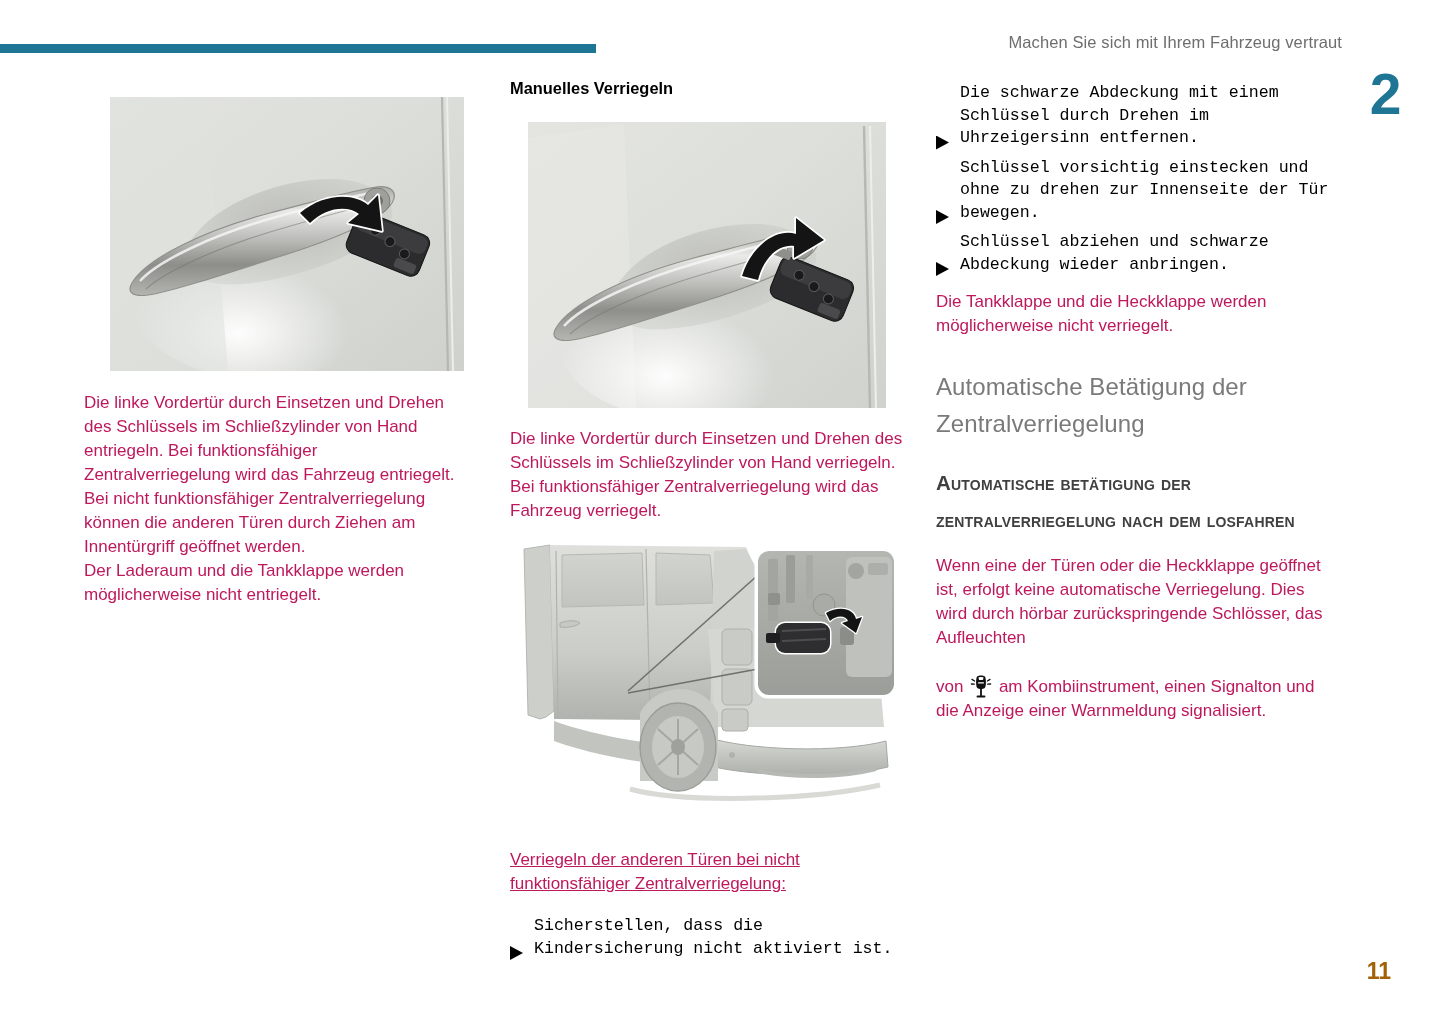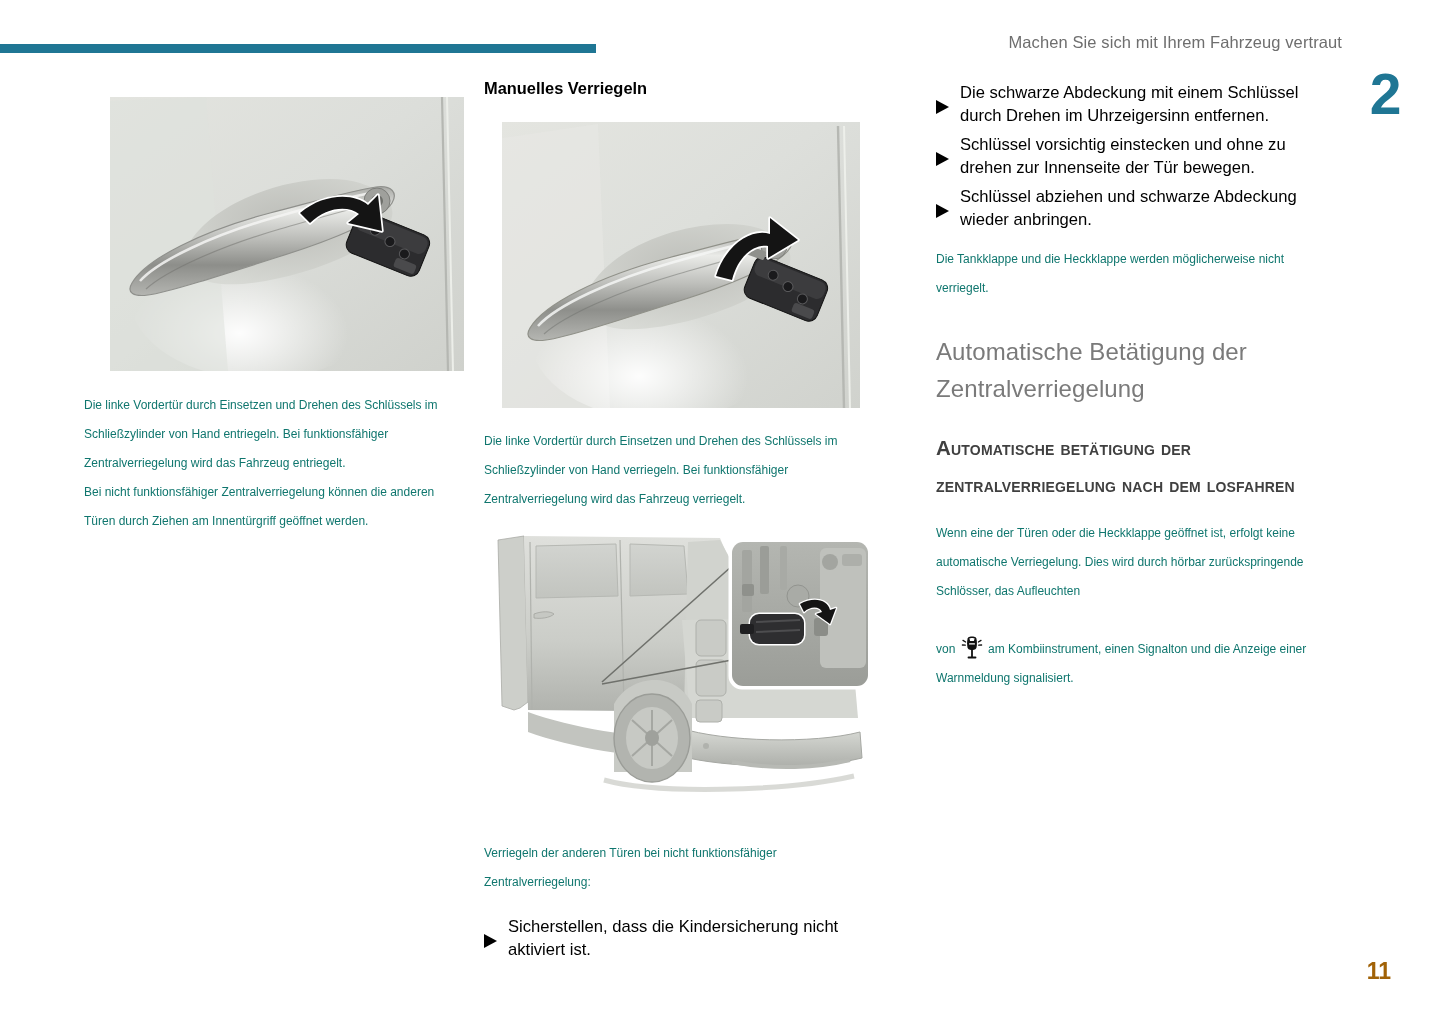--- a/index.html
+++ b/index.html
@@ -56,47 +56,48 @@
     line-height: 1;
     letter-spacing: -1px;
   }
 
   
   .col {
     position: absolute;
     top: 78px;
   }
   .col-left  { left: 84px;  width: 380px; }
-  .col-mid   { left: 484px; width: 395px; }
+  .col-mid   { left: 510px; width: 395px; }
   .col-right { left: 936px; width: 400px; }
 
   .body-text {
-    font-size: 12px;
-    line-height: 29px;
-    color: #0f766e;
+    font-size: 17px;
+    line-height: 24px;
+    color: #be185d;
   }
   .para { margin: 0; }
   .para + .para { margin-top: 0px; }
 
   
   .subhead-bold {
     font-size: 16.4px;
     font-weight: bold;
     line-height: 20px;
     margin: 0 0 24px 0;
   }
 
   
   .bullet-list { margin: 0; padding: 0; list-style: none; }
   .bullet {
     display: flex;
-    align-items: center;
+    align-items: flex-end;
     font-size: 16.6px;
     line-height: 22.5px;
     margin-bottom: 7px;
+    font-family: Liberation Mono, monospace;
   }
   .bullet .tri {
     flex: 0 0 auto;
     width: 13px;
     height: 14px;
     margin-right: 11px;
     margin-top: 5px;
     background: #000;
     clip-path: polygon(0 0, 100% 50%, 0 100%);
   }
@@ -217,20 +218,21 @@
         <path d="M190 116 C214 96 244 96 258 108 L268 98 L272 134 L238 126 L249 117
                  C238 108 216 110 200 126 Z" fill="#141414" stroke="#ffffff" stroke-width="3.4" stroke-linejoin="round"></path>
         <path d="M190 116 C214 96 244 96 258 108 L268 98 L272 134 L238 126 L249 117
                  C238 108 216 110 200 126 Z" fill="#141414"></path>
       </svg>
     </div>
 
     <div class="body-text" style="margin-top:20px;">
       <p class="para">Die linke Vordertür durch Einsetzen und Drehen des Schlüssels im Schließzylinder von Hand entriegeln. Bei funktionsfähiger Zentralverriegelung wird das Fahrzeug entriegelt.</p>
       <p class="para">Bei nicht funktionsfähiger Zentralverriegelung können die anderen Türen durch Ziehen am Innentürgriff geöffnet werden.</p>
+      <p class="para">Der Laderaum und die Tankklappe werden möglicherweise nicht entriegelt.</p>
     </div>
   </div>
 
   <div class="col col-mid">
 
     <div class="subhead-bold">Manuelles Verriegeln</div>
 
     <div class="fig" style="width:358px;height:286px;margin:0 0 0 18px;">
       <svg viewBox="0 0 358 286" preserveAspectRatio="none" aria-hidden="true">
         <defs>
@@ -385,21 +387,21 @@
           <rect x="330" y="86" width="14" height="18" rx="3" fill="#8b8d88"></rect>
 
           <path d="M316 72 C330 64 344 68 346 78 L352 76 L346 92 L332 82 L338 80
                    C336 74 326 74 320 80 Z" fill="#141414" stroke="#ffffff" stroke-width="2.6" stroke-linejoin="round"></path>
           <path d="M316 72 C330 64 344 68 346 78 L352 76 L346 92 L332 82 L338 80
                    C336 74 326 74 320 80 Z" fill="#141414"></path>
         </g>
       </svg>
     </div>
 
-    <div class="body-text" style="margin-top:22px;">
+    <div class="body-text" style="margin-top:22px;text-decoration:underline;">
       <p class="para">Verriegeln der anderen Türen bei nicht funktionsfähiger Zentralverriegelung:</p>
     </div>
 
     <ul class="bullet-list" style="margin-top:19px;">
       <li class="bullet">
         <span class="tri"></span>
         <span class="btxt">Sicherstellen, dass die Kindersicherung nicht aktiviert ist.</span>
       </li>
     </ul>
   </div>

